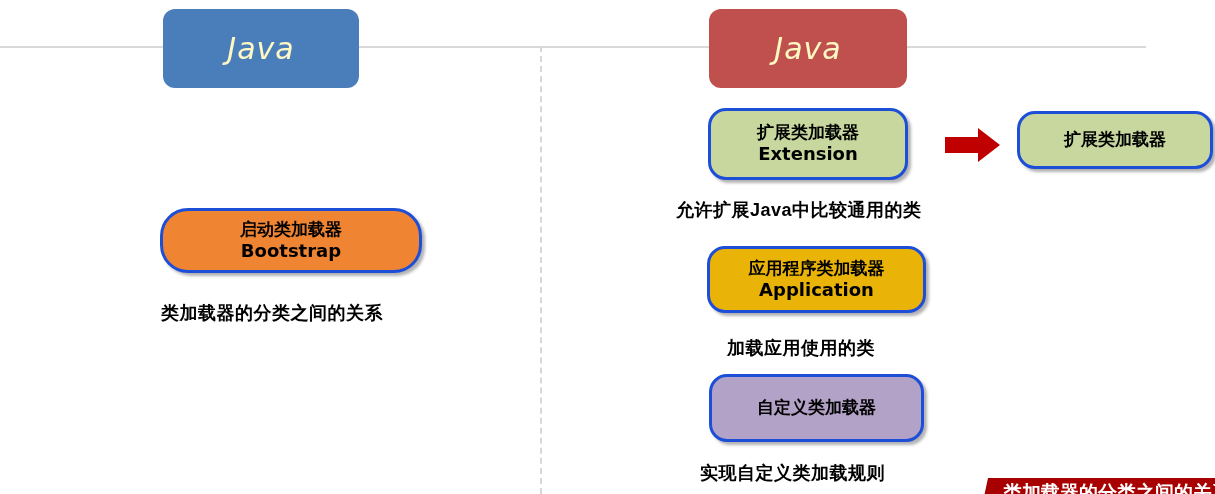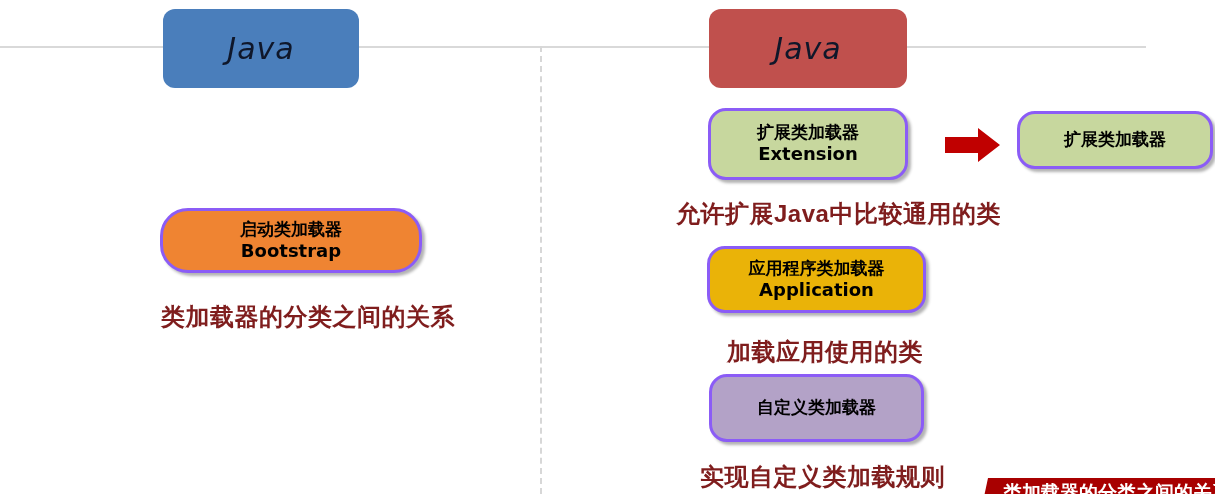--- a/index.html
+++ b/index.html
@@ -33,42 +33,42 @@
     border-left: 2px dashed #d7d7d7;
   }
 
   
   .javabox {
     position: absolute;
     border-radius: 12px;
     display: flex;
     align-items: center;
     justify-content: center;
-    color: #0f172a;
+    color: #fef9c3;
     font-size: 30px;
     font-style: italic;
     font-family: "DejaVu Sans", "Liberation Sans", sans-serif;
     letter-spacing: 1px;
   }
   .javabox.blue {
     left: 163px; top: 9px;
     width: 196px; height: 79px;
     background: #4a7ebb;
   }
   .javabox.red {
     left: 709px; top: 9px;
     width: 198px; height: 79px;
     background: #c0504d;
   }
 
   
   .nodebox {
     position: absolute;
     box-sizing: border-box;
-    border: 3px solid #8b5cf6;
+    border: 3px solid #1d4ed8;
     border-radius: 18px;
     display: flex;
     flex-direction: column;
     align-items: center;
     justify-content: center;
     color: #000000;
     font-weight: bold;
     box-shadow: 3px 3px 3px rgba(0,0,0,0.30);
     text-align: center;
   }
@@ -87,23 +87,23 @@
     position: absolute;
     left: 945px;
     top: 128px;
     width: 55px;
     height: 34px;
   }
 
   
   .caption {
     position: absolute;
-    font-size: 24px;
+    font-size: 18px;
     font-weight: bold;
-    color: #7f1d1d;
+    color: #000000;
     white-space: nowrap;
     letter-spacing: 0.5px;
   }
   .cap-bootstrap   { left: 161px; top: 301px; }
   .cap-extension   { left: 676px; top: 198px; }
   .cap-application { left: 727px; top: 336px; text-align: right; }
   .cap-custom      { left: 700px; top: 461px; }
 
   
   .banner {

